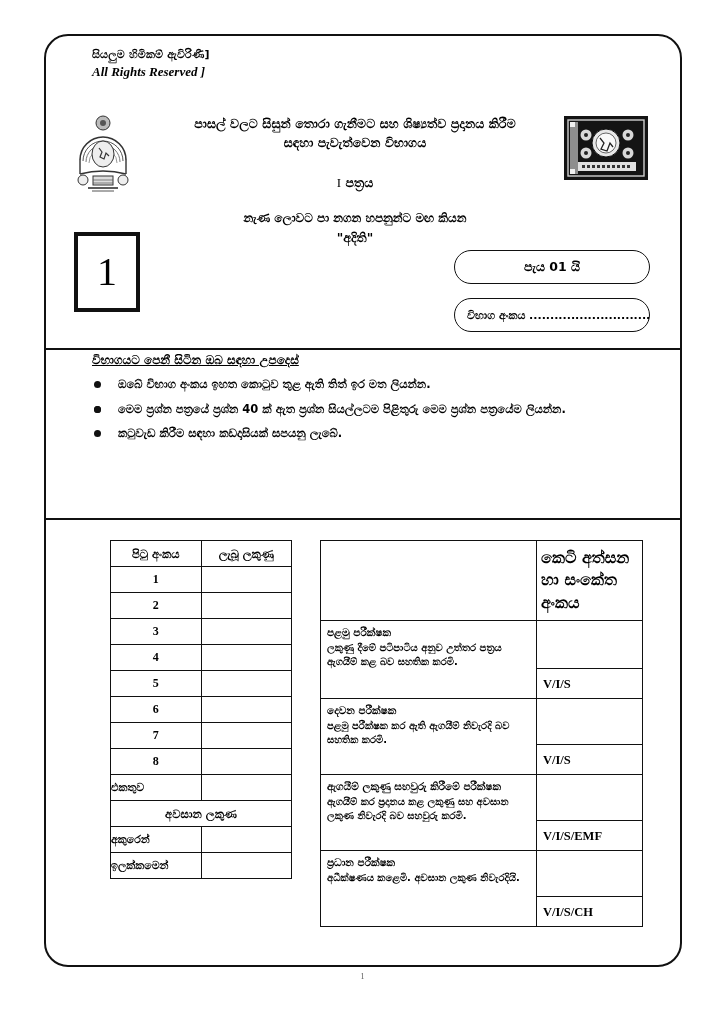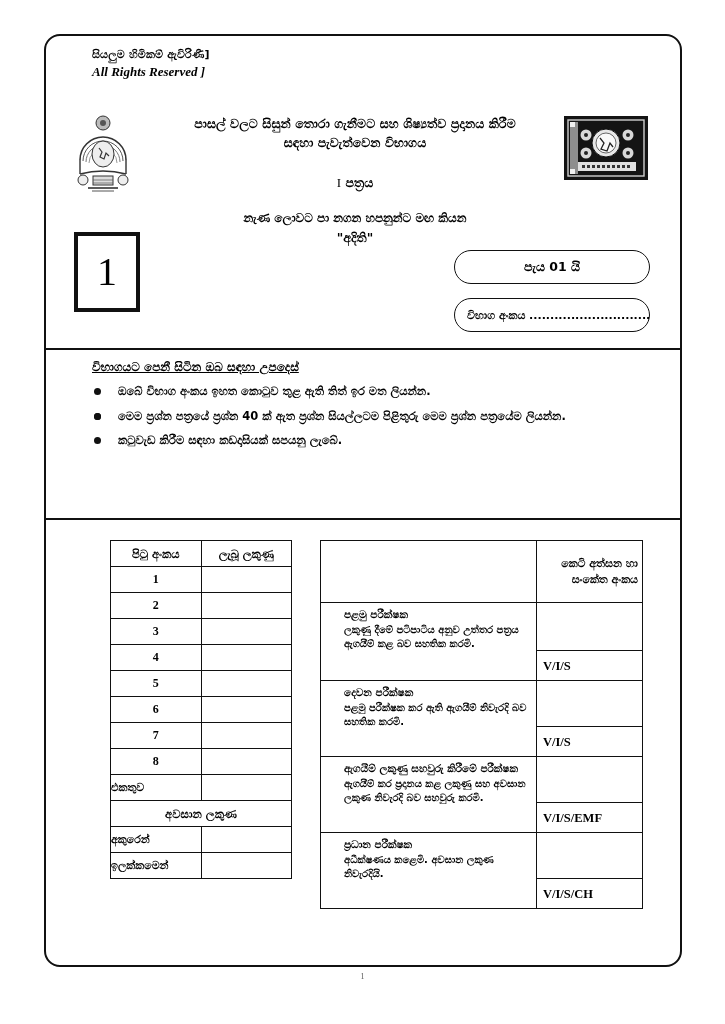--- a/index.html
+++ b/index.html
@@ -16,21 +16,21 @@
     overflow: hidden;
   }
 
   .page {
     position: absolute;
     left: 44px;
     top: 34px;
     width: 638px;
     height: 933px;
     border: 2px solid #111;
-    border-radius: 16px;
+    border-radius: 24px;
     box-sizing: border-box;
     background: #fff;
   }
 
   
   .header-band {
     position: relative;
     height: 314px;
     border-bottom: 2px solid #111;
     box-sizing: border-box;
@@ -151,21 +151,21 @@
   .pill.index span {
     font-size: 11px;
     font-weight: bold;
     white-space: nowrap;
     overflow: hidden;
   }
 
   
   .instructions {
     position: relative;
-    padding: 10px 26px 12px 46px;
+    padding: 3px 26px 12px 46px;
     border-bottom: 2px solid #111;
     box-sizing: border-box;
     height: 170px;
   }
   .instr-heading {
     font-size: 12px;
     font-weight: bold;
     text-decoration: underline;
     margin-bottom: 10px;
   }
@@ -233,36 +233,36 @@
 
   .exam-table {
     position: absolute;
     left: 274px;
     top: 20px;
     width: 322px;
     table-layout: fixed;
   }
   .exam-table td {
     vertical-align: top;
-    padding: 4px 6px 5px 23px;
+    padding: 4px 6px 5px 6px;
     font-size: 10.5px;
     line-height: 1.35;
   }
   .exam-table td.code {
     vertical-align: bottom;
     text-align: left;
     font-family: "Liberation Serif", "DejaVu Serif", serif;
     font-size: 12.5px;
     font-weight: bold;
     padding-left: 6px;
   }
   .exam-table td.head {
-    text-align: right;
+    text-align: left;
     vertical-align: middle;
-    font-size: 11px;
+    font-size: 16px;
     line-height: 1.4;
     padding: 6px 4px;
   }
   .exam-table .role {
     font-weight: bold;
     font-size: 10.5px;
     display: block;
     margin-bottom: 2px;
   }
   .exam-table .body {

